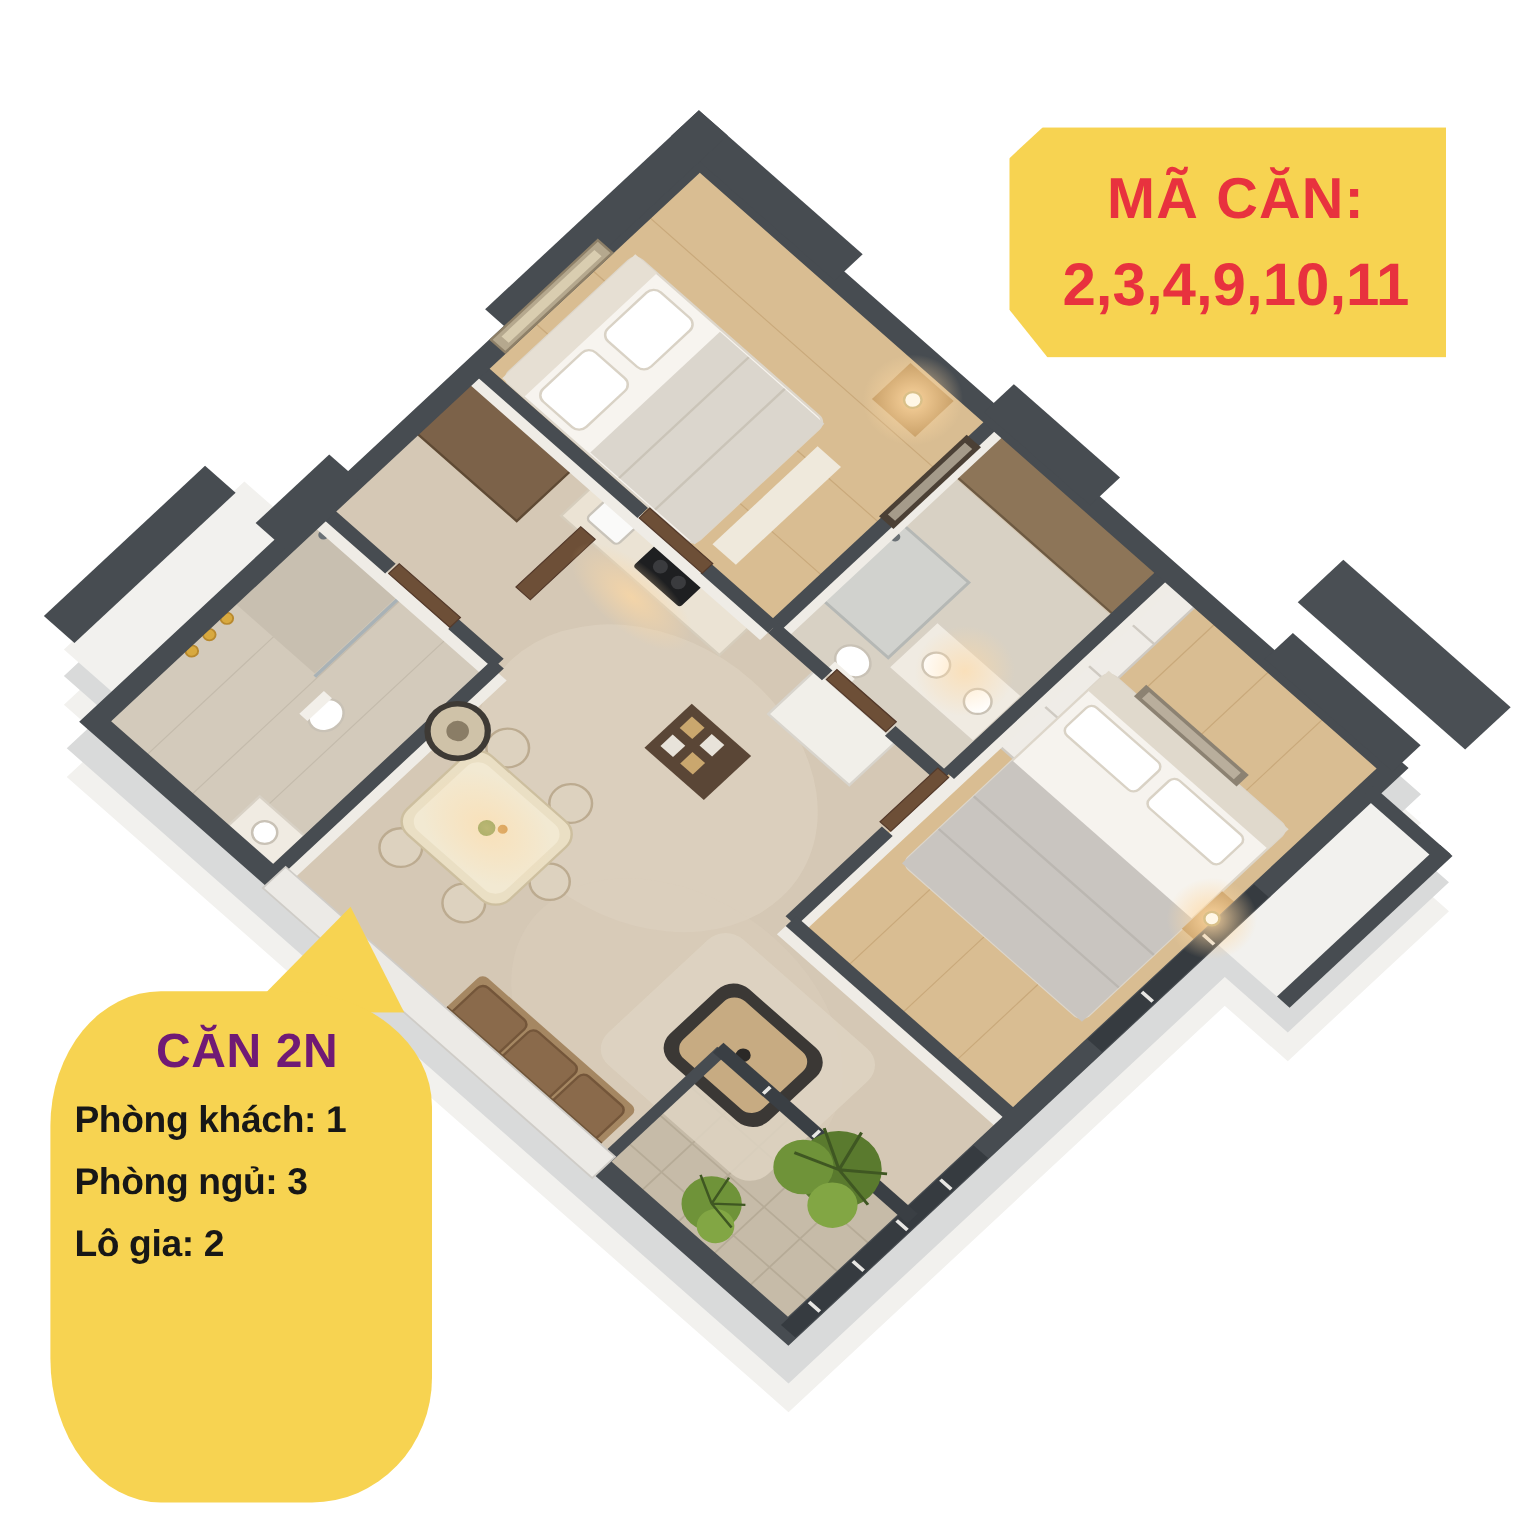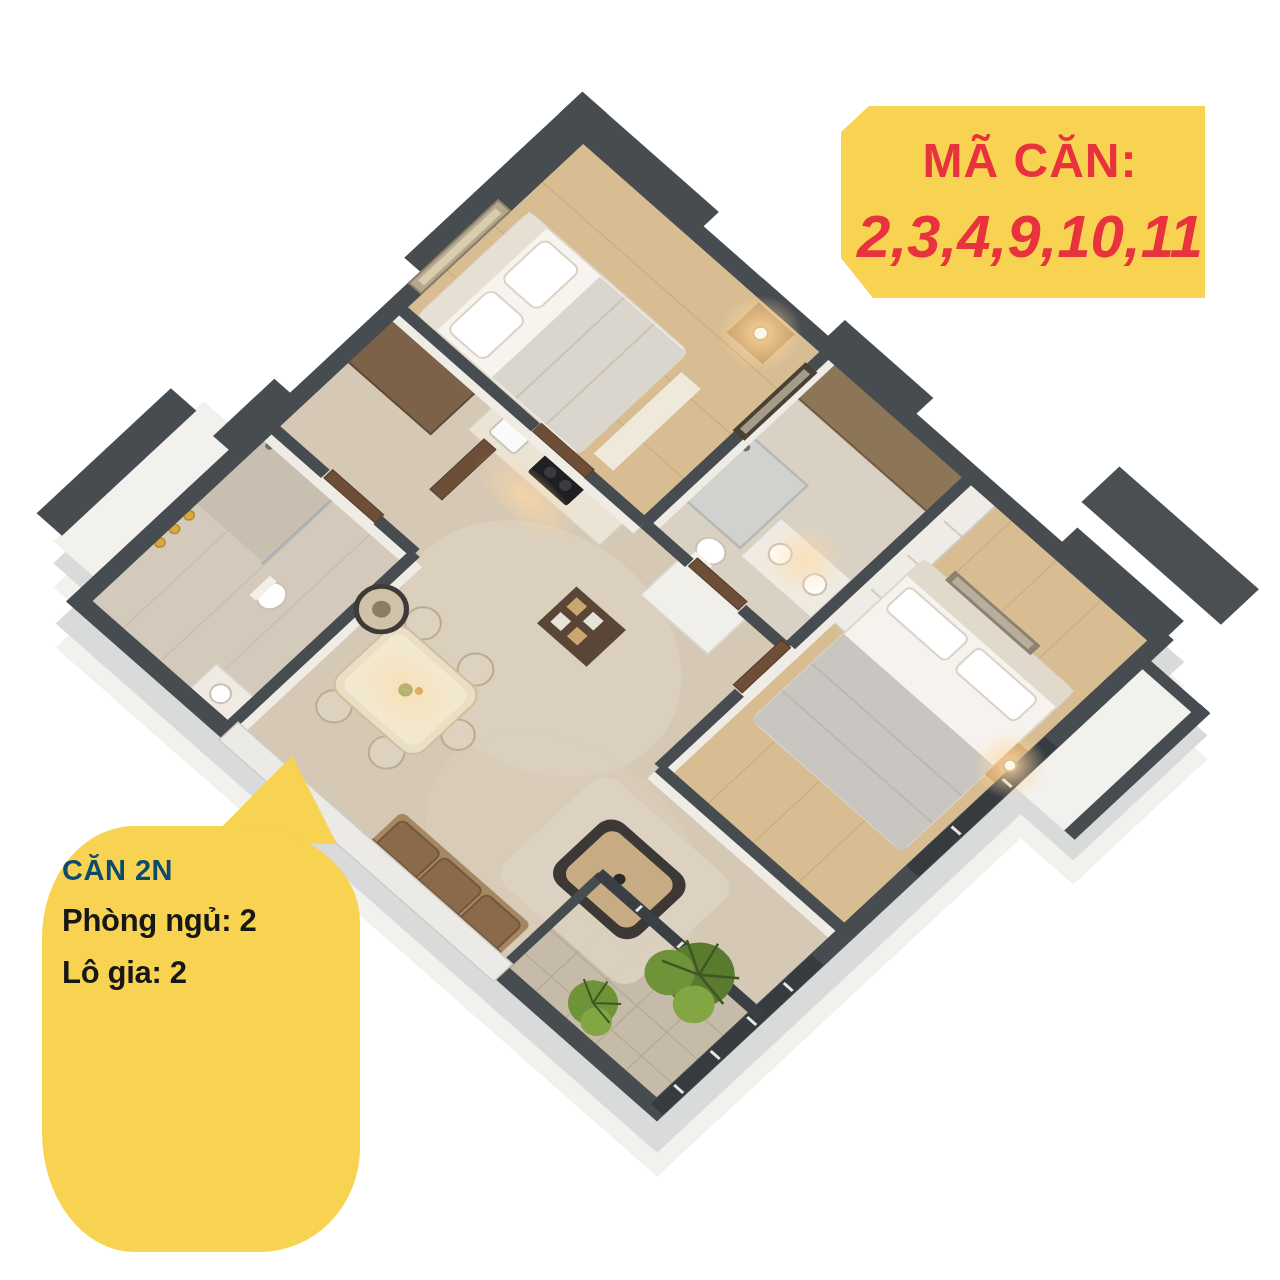--- a/index.html
+++ b/index.html
@@ -6,26 +6,26 @@
   body{width:1280px;height:1280px;position:relative;overflow:hidden;
        font-family:"Liberation Sans", sans-serif;}
   #scene{position:absolute;left:0;top:0;z-index:0;}
   .callout{position:absolute;z-index:2;}
   
   #unit-code{left:841px;top:106px;width:364px;height:192px;background:#F7D351;
      clip-path:polygon(28px 0,100% 0,100% 100%,32px 100%,0 calc(100% - 40px),0 26px);
      display:flex;flex-direction:column;align-items:center;justify-content:center;
      gap:14px;padding-left:14px;box-sizing:border-box;}
   #unit-code .code-label{font-size:48px;font-weight:800;color:#E8323E;letter-spacing:1px;}
-  #unit-code .code-value{font-size:60px;font-weight:800;color:#E8323E;letter-spacing:0px;font-style:italic;}
+  #unit-code .code-value{font-size:50px;font-weight:800;color:#E8323E;letter-spacing:0px;}
   
   #unit-info{left:42px;top:826px;width:318px;height:426px;background:#F7D351;
      border-radius:92px 120px 100px 92px / 112px 96px 104px 120px;
      display:flex;flex-direction:column;box-sizing:border-box;padding:28px 10px 0 20px;}
-  #unit-info .info-title{font-size:29px;font-weight:800;color:#0c4a6e;text-align:left;
+  #unit-info .info-title{font-size:40px;font-weight:800;color:#701a75;text-align:center;
      width:100%;margin-bottom:8px;letter-spacing:.5px;}
   #unit-info .info-line{font-size:31px;font-weight:700;color:#171717;line-height:52px;
      white-space:nowrap;letter-spacing:-.3px;}
   #blob-tail{left:205px;top:748px;width:132px;height:96px;background:#F7D351;
      clip-path:polygon(66% 8%,0 100%,100% 100%);}
 </style>
 </head>
 <body>
 
 <svg id="scene" width="1280" height="1280" viewBox="0 0 1280 1280">
@@ -225,15 +225,16 @@
 </svg>
 
 <div id="unit-code" class="callout">
   <div class="code-label">MÃ CĂN:</div>
   <div class="code-value">2,3,4,9,10,11</div>
 </div>
 
 <div id="blob-tail" class="callout"></div>
 <div id="unit-info" class="callout">
   <div class="info-title">CĂN 2N</div>
-  <div class="info-line">Phòng ngủ: 2</div>
+  <div class="info-line">Phòng khách: 1</div>
+  <div class="info-line">Phòng ngủ: 3</div>
   <div class="info-line">Lô gia: 2</div>
 </div>
 
 </body></html>

